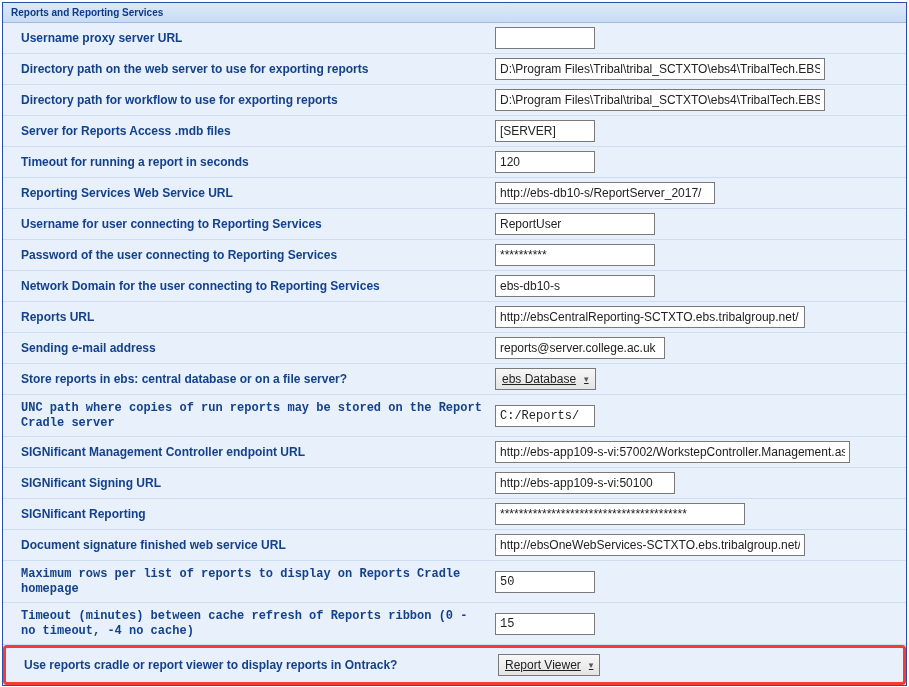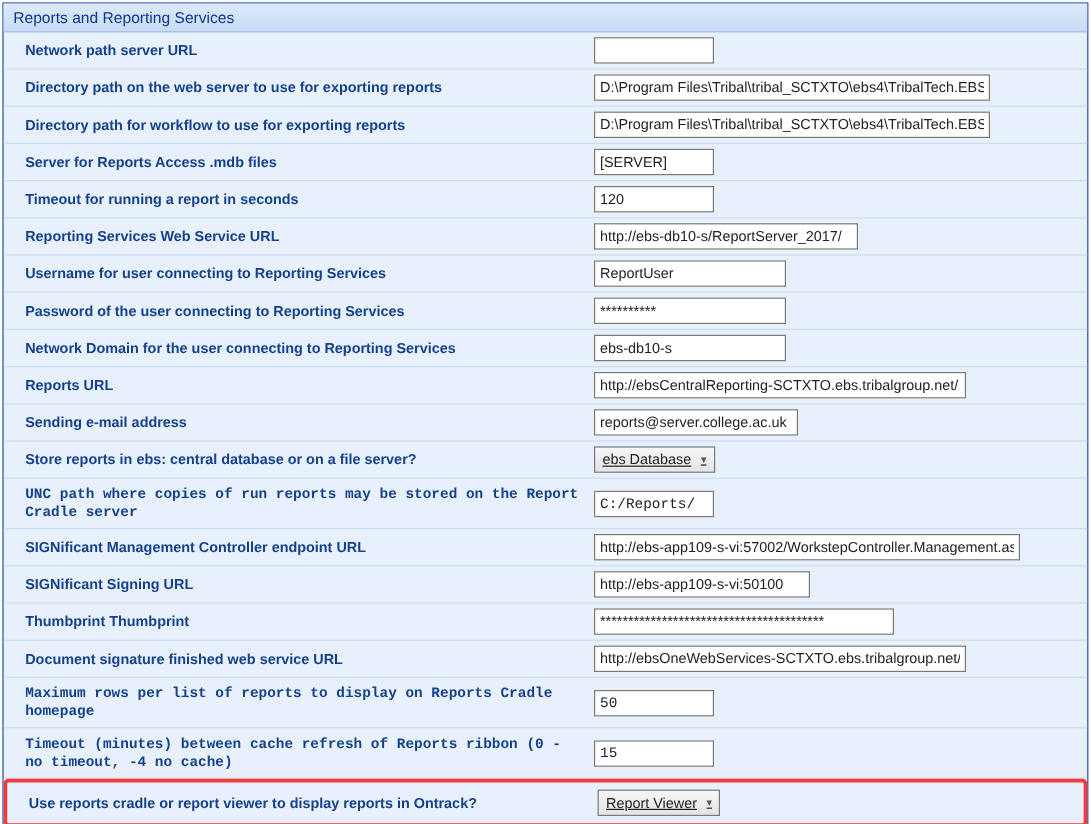--- a/index.html
+++ b/index.html
@@ -11,23 +11,23 @@
   }
   .panel {
     width: 905px;
     border: 1px solid #2a4fa8;
     background: #e7f0fb;
   }
   .panel-header {
     background: linear-gradient(#dce9fa, #c8dcf5);
     border-bottom: 1px solid #9db9e0;
     padding: 4px 8px;
-    font-weight: normal;
+    font-weight: bold;
     color: #0b3a8a;
-    font-size: 13px;
+    font-size: 10px;
   }
   .row {
     display: flex;
     align-items: center;
     border-bottom: 1px solid #cddcf0;
     padding: 4px 0 4px 18px;
     min-height: 30px;
   }
   .row.tall { align-items: center; min-height: 42px; font-family: Liberation Mono, monospace; }
   .label-cell {
@@ -81,21 +81,21 @@
   }
 </style>
 </head>
 <body>
 
 <div class="panel">
 
   <div class="panel-header">Reports and Reporting Services</div>
 
   <div class="row">
-    <div class="label-cell">Network path server URL</div>
+    <div class="label-cell">Username proxy server URL</div>
     <div class="value-cell">
       <input type="text" class="text-field w-small" value="" style="">
     </div>
   </div>
 
   <div class="row">
     <div class="label-cell">Directory path on the web server to use for exporting reports</div>
     <div class="value-cell">
       <input type="text" class="text-field w-large" value="D:\Program Files\Tribal\tribal_SCTXTO\ebs4\TribalTech.EBS.ReportCra" style="">
     </div>
@@ -189,21 +189,21 @@
   </div>
 
   <div class="row">
     <div class="label-cell">SIGNificant Signing URL</div>
     <div class="value-cell">
       <input type="text" class="text-field" style="width: 180px;" value="http://ebs-app109-s-vi:50100">
     </div>
   </div>
 
   <div class="row">
-    <div class="label-cell">Thumbprint Thumbprint</div>
+    <div class="label-cell">SIGNificant Reporting</div>
     <div class="value-cell">
       <input type="text" class="text-field" style="width: 250px;" value="****************************************">
     </div>
   </div>
 
   <div class="row">
     <div class="label-cell">Document signature finished web service URL</div>
     <div class="value-cell">
       <input type="text" class="text-field" style="width: 310px;" value="http://ebsOneWebServices-SCTXTO.ebs.tribalgroup.net/">
     </div>

